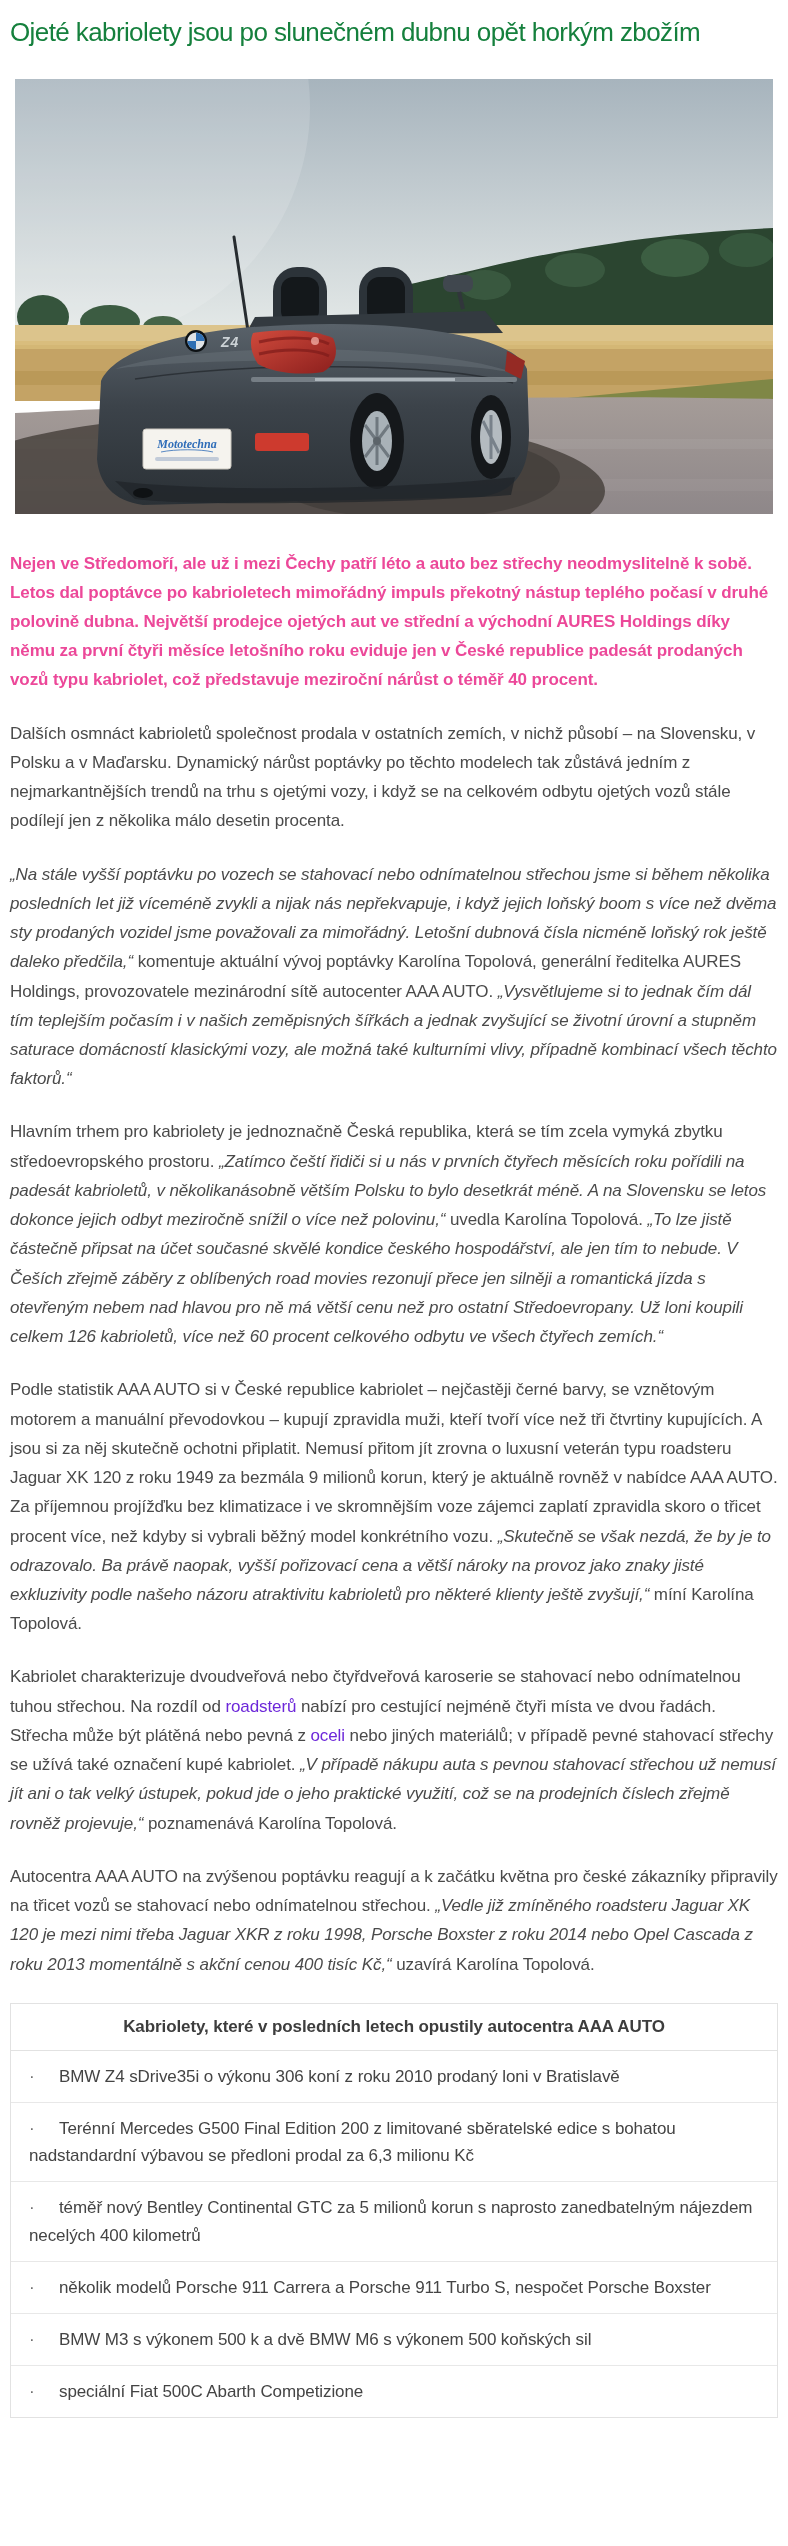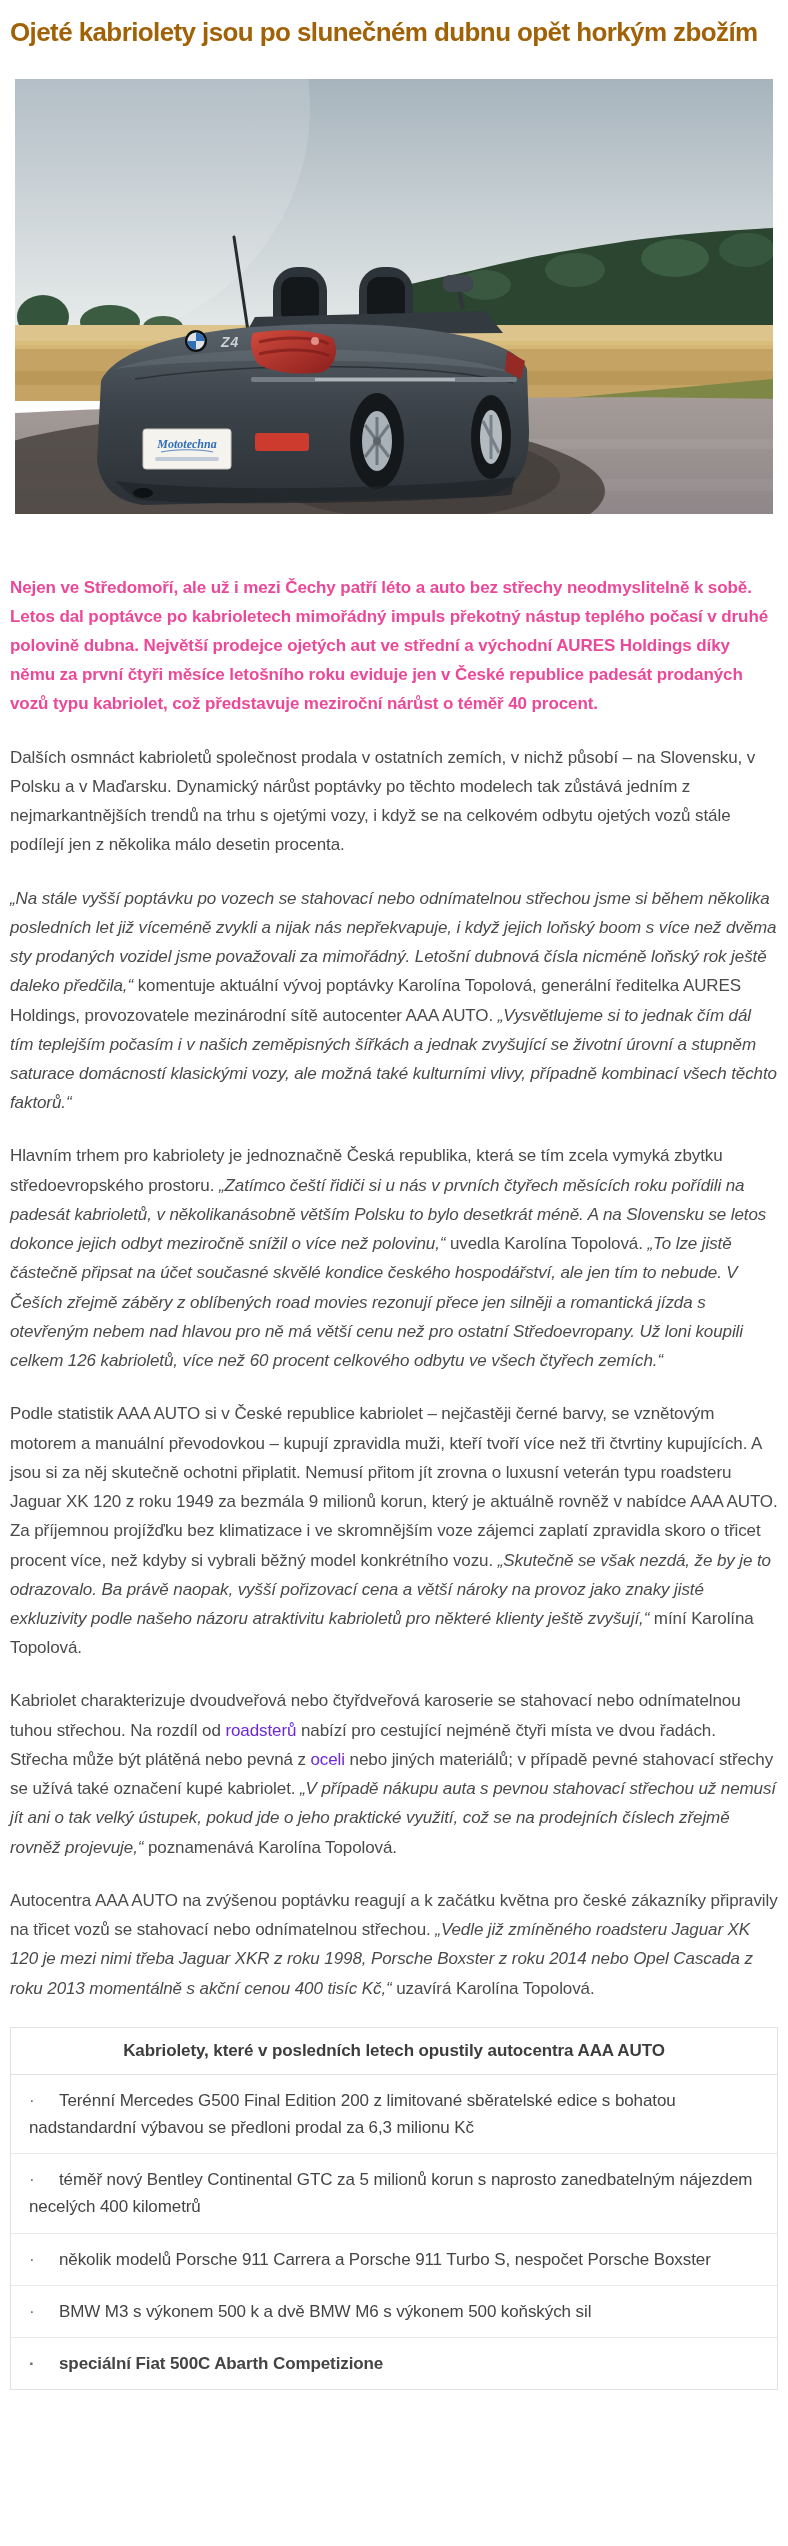--- a/index.html
+++ b/index.html
@@ -4,45 +4,45 @@
 <style>
   html,body { margin:0; padding:0; background:#ffffff; }
   body {
     width:788px;
     font-family:"Liberation Sans", sans-serif;
     color:#4a4a4a;
     -webkit-font-smoothing:antialiased;
   }
   .page { width:788px; box-sizing:border-box; padding:0 10px 18px; }
   h1.title {
-    font-size:26px; line-height:1.25; font-weight:700; color:#a16207;
+    font-size:26px; line-height:1.25; font-weight:400; color:#15803d;
     letter-spacing:-0.6px; margin:16px 0 30px;
   }
-  figure.hero { margin:0 0 59px 5px; width:636px; height:435px; }
+  figure.hero { margin:0 0 35px 5px; width:636px; height:435px; }
   figure.hero svg { display:block; width:758px; height:435px; }
   .article p {
     font-size:17px; line-height:1.72; letter-spacing:-0.1px;
     margin:0 0 24px; color:#4a4a4a;
   }
   .article p.lead { color:#ec4899; }
   .article p.lead strong { font-weight:700; }
   .article em { font-style:italic; }
   .article a { color:#6d28d9; text-decoration:none; cursor:pointer; }
   .box {
     border:1px solid #e2e2e2; margin:14px 0 74px; color:#3f3f3f;
   }
   .box-head {
     font-weight:700; font-size:17px; letter-spacing:-0.1px;
     padding:13px 20px; border-bottom:1px solid #e2e2e2; color:#3d3d3d;text-align:center;
   }
   .box-item {
     font-size:17px; line-height:1.6; letter-spacing:-0.1px;
     padding:12px 20px 12px 18px; border-bottom:1px solid #e8e8e8; color:#444444;
   }
-  .box-item:last-child { border-bottom:none;font-weight:bold; }
+  .box-item:last-child { border-bottom:none; }
   .box-item .blt { display:inline-block; width:30px; color:#6d6d6d; }
 </style>
 </head>
 <body>
 
 <main class="page">
 
   <h1 class="title">Ojeté kabriolety jsou po slunečném dubnu opět horkým zbožím</h1>
 
   <figure class="hero">
@@ -170,20 +170,21 @@
       <p><em>„Na stále vyšší poptávku po vozech se stahovací nebo odnímatelnou střechou jsme si během několika posledních let již víceméně zvykli a nijak nás nepřekvapuje, i když jejich loňský boom s více než dvěma sty prodaných vozidel jsme považovali za mimořádný. Letošní dubnová čísla nicméně loňský rok ještě daleko předčila,“</em><span> komentuje aktuální vývoj poptávky Karolína Topolová, generální ředitelka AURES Holdings, provozovatele mezinárodní sítě autocenter AAA AUTO. </span><em>„Vysvětlujeme si to jednak čím dál tím teplejším počasím i v našich zeměpisných šířkách a jednak zvyšující se životní úrovní a stupněm saturace domácností klasickými vozy, ale možná také kulturními vlivy, případně kombinací všech těchto faktorů.“</em></p>
       <p><span>Hlavním trhem pro kabriolety je jednoznačně Česká republika, která se tím zcela vymyká zbytku středoevropského prostoru. </span><em>„Zatímco čeští řidiči si u nás v prvních čtyřech měsících roku pořídili na padesát kabrioletů, v několikanásobně větším Polsku to bylo desetkrát méně. A na Slovensku se letos dokonce jejich odbyt meziročně snížil o více než polovinu,“</em><span> uvedla Karolína Topolová. </span><em>„To lze jistě částečně připsat na účet současné skvělé kondice českého hospodářství, ale jen tím to nebude. V Češích zřejmě záběry z oblíbených road movies rezonují přece jen silněji a romantická jízda s otevřeným nebem nad hlavou pro ně má větší cenu než pro ostatní Středoevropany. Už loni koupili celkem 126 kabrioletů, více než 60 procent celkového odbytu ve všech čtyřech zemích.“</em></p>
       <p><span>Podle statistik AAA AUTO si v České republice kabriolet – nejčastěji černé barvy, se vznětovým motorem a manuální převodovkou – kupují zpravidla muži, kteří tvoří více než tři čtvrtiny kupujících. A jsou si za něj skutečně ochotni připlatit. Nemusí přitom jít zrovna o luxusní veterán typu roadsteru Jaguar XK 120 z roku 1949 za bezmála 9 milionů korun, který je aktuálně rovněž v nabídce AAA AUTO. Za příjemnou projížďku bez klimatizace i ve skromnějším voze zájemci zaplatí zpravidla skoro o třicet procent více, než kdyby si vybrali běžný model konkrétního vozu. </span><em>„Skutečně se však nezdá, že by je to odrazovalo. Ba právě naopak, vyšší pořizovací cena a větší nároky na provoz jako znaky jisté exkluzivity podle našeho názoru atraktivitu kabrioletů pro některé klienty ještě zvyšují,“</em><span> míní Karolína Topolová.</span></p>
       <p><span>Kabriolet charakterizuje dvoudveřová nebo čtyřdveřová karoserie se stahovací nebo odnímatelnou tuhou střechou. Na rozdíl od </span><a href="#">roadsterů</a><span> nabízí pro cestující nejméně čtyři místa ve dvou řadách. Střecha může být plátěná nebo pevná z </span><a href="#">oceli</a><span> nebo jiných materiálů; v případě pevné stahovací střechy se užívá také označení kupé kabriolet. </span><em>„V případě nákupu auta s pevnou stahovací střechou už nemusí jít ani o tak velký ústupek, pokud jde o jeho praktické využití, což se na prodejních číslech zřejmě rovněž projevuje,“</em><span> poznamenává Karolína Topolová.</span></p>
       <p><span>Autocentra AAA AUTO na zvýšenou poptávku reagují a k začátku května pro české zákazníky připravily na třicet vozů se stahovací nebo odnímatelnou střechou. </span><em>„Vedle již zmíněného roadsteru Jaguar XK 120 je mezi nimi třeba Jaguar XKR z roku 1998, Porsche Boxster z roku 2014 nebo Opel Cascada z roku 2013 momentálně s akční cenou 400 tisíc Kč,“</em><span> uzavírá Karolína Topolová.</span></p>
     </div>
 
   <section class="box">
     <div class="box-head">Kabriolety, které v posledních letech opustily autocentra AAA AUTO</div>
     <div>
+        <div class="box-item"><span class="blt">·</span><span>BMW Z4 sDrive35i o výkonu 306 koní z roku 2010 prodaný loni v Bratislavě</span></div>
         <div class="box-item"><span class="blt">·</span><span>Terénní Mercedes G500 Final Edition 200 z limitované sběratelské edice s bohatou nadstandardní výbavou se předloni prodal za 6,3 milionu Kč</span></div>
         <div class="box-item"><span class="blt">·</span><span>téměř nový Bentley Continental GTC za 5 milionů korun s naprosto zanedbatelným nájezdem necelých 400 kilometrů</span></div>
         <div class="box-item"><span class="blt">·</span><span>několik modelů Porsche 911 Carrera a Porsche 911 Turbo S, nespočet Porsche Boxster</span></div>
         <div class="box-item"><span class="blt">·</span><span>BMW M3 s výkonem 500 k a dvě BMW M6 s výkonem 500 koňských sil</span></div>
         <div class="box-item"><span class="blt">·</span><span>speciální Fiat 500C Abarth Competizione</span></div>
       </div>
   </section>
 
 </main>
 

